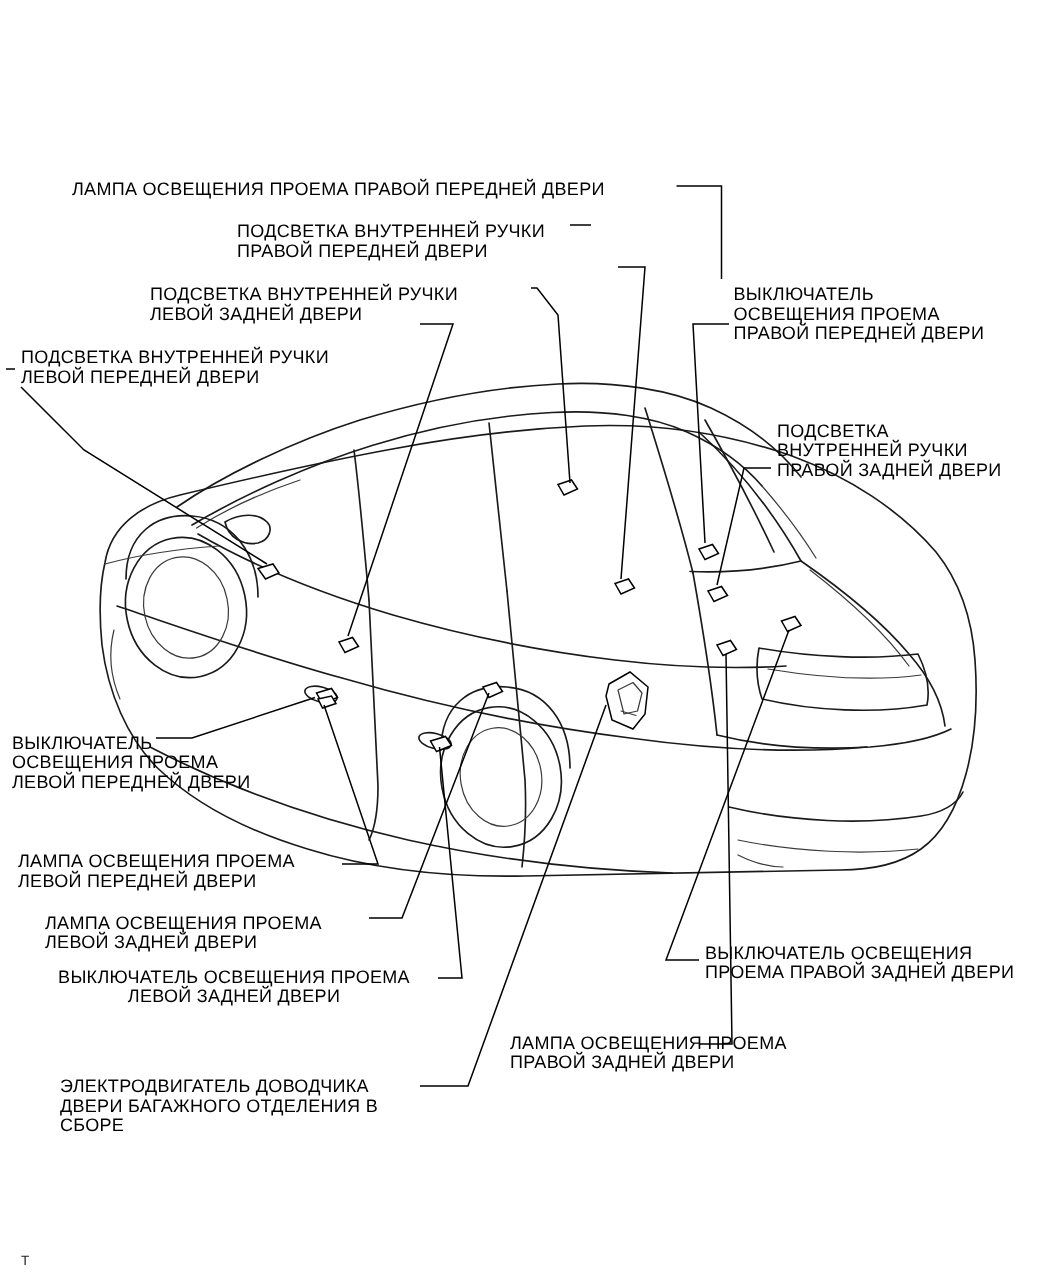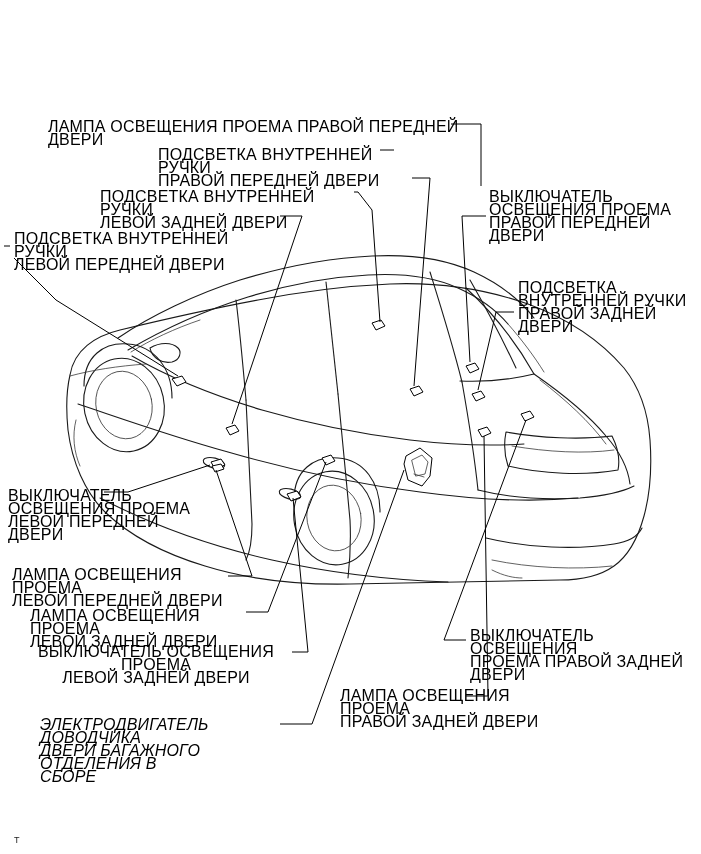--- a/index.html
+++ b/index.html
@@ -17,21 +17,21 @@
   }
   #diagram {
     position: absolute;
     left: 0;
     top: 0;
     width: 701px;
     height: 854px;
   }
   .label {
     position: absolute;
-    font-size: 16px;
+    font-size: 12px;
     line-height: 13px;
     letter-spacing: 0.2px;
     white-space: pre-line;
     color: #000;
   }
   .label.right {
     text-align: left;
   }
   .footer-mark {
     position: absolute;
@@ -238,21 +238,21 @@
 
 <div class="label" style="left:12px; top:568px; width:215px;">ЛАМПА ОСВЕЩЕНИЯ ПРОЕМА
 ЛЕВОЙ ПЕРЕДНЕЙ ДВЕРИ</div>
 
 <div class="label" style="left:30px; top:609px; width:215px;">ЛАМПА ОСВЕЩЕНИЯ ПРОЕМА
 ЛЕВОЙ ЗАДНЕЙ ДВЕРИ</div>
 
 <div class="label" style="left:16px; top:645px; width:280px;text-align:center;">ВЫКЛЮЧАТЕЛЬ ОСВЕЩЕНИЯ ПРОЕМА
 ЛЕВОЙ ЗАДНЕЙ ДВЕРИ</div>
 
-<div class="label" style="left:40px; top:718px; width:255px;font-style:italic;">ЭЛЕКТРОДВИГАТЕЛЬ ДОВОДЧИКА
+<div class="label" style="left:40px; top:718px; width:255px;">ЭЛЕКТРОДВИГАТЕЛЬ ДОВОДЧИКА
 ДВЕРИ БАГАЖНОГО ОТДЕЛЕНИЯ В
 СБОРЕ</div>
 
 <div class="label" style="left:340px; top:689px; width:225px;">ЛАМПА ОСВЕЩЕНИЯ ПРОЕМА
 ПРАВОЙ ЗАДНЕЙ ДВЕРИ</div>
 
 <div class="label" style="left:470px; top:629px; width:235px;">ВЫКЛЮЧАТЕЛЬ ОСВЕЩЕНИЯ
 ПРОЕМА ПРАВОЙ ЗАДНЕЙ ДВЕРИ</div>
 
 <div class="footer-mark">T</div>

